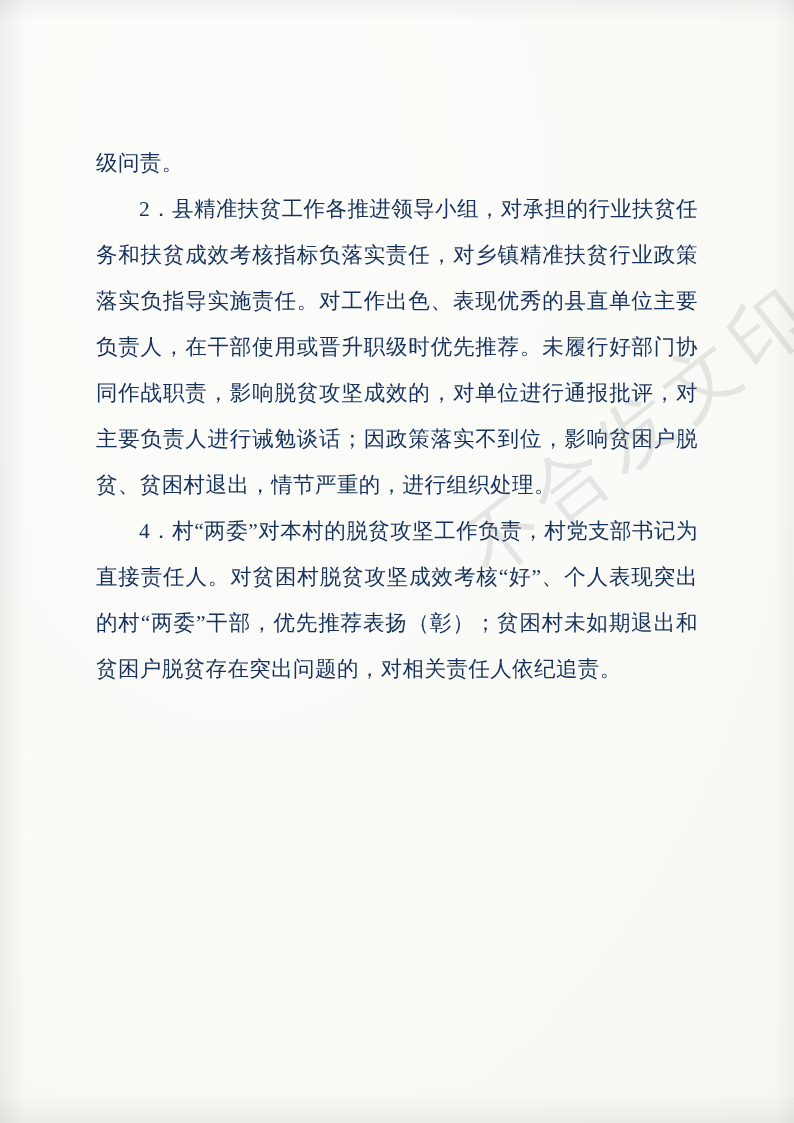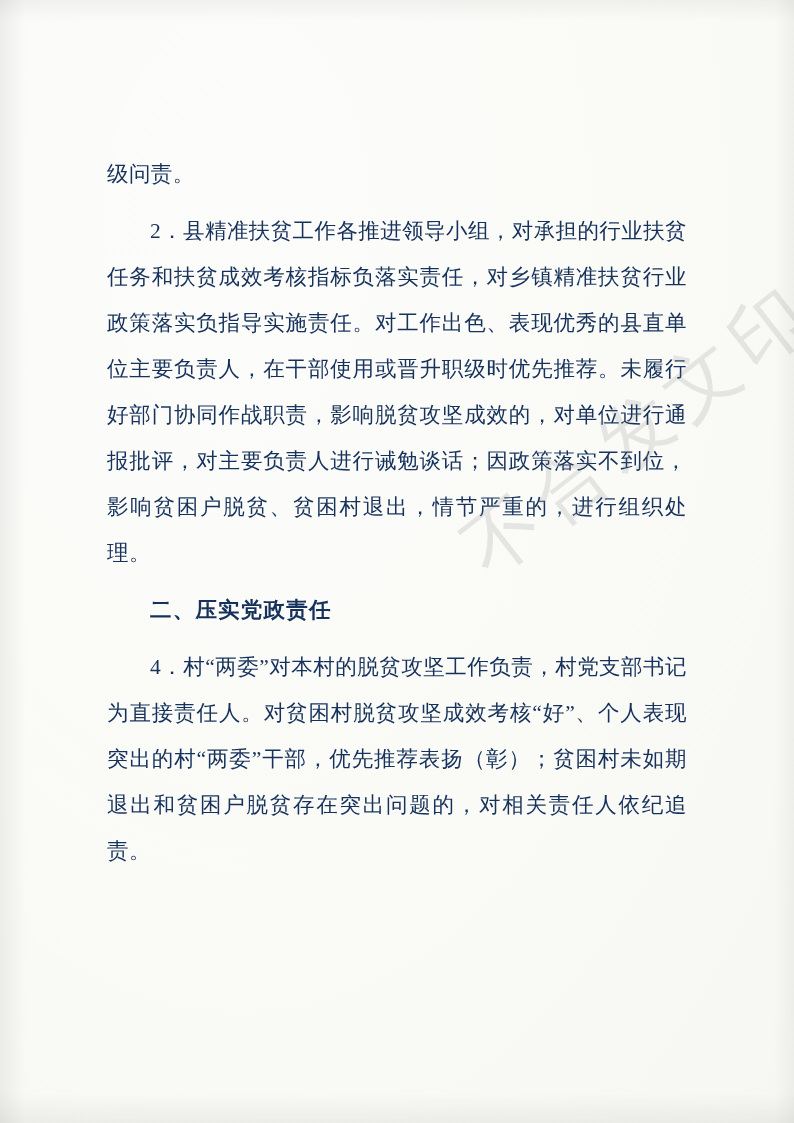--- a/index.html
+++ b/index.html
@@ -36,21 +36,21 @@
     box-sizing: border-box;
     z-index: 2;
   }
   .para {
     font-size: 21.5px;
     line-height: 46px;
     color: #16325c;
     text-align: justify;
     text-justify: inter-ideograph;
     letter-spacing: 0.4px;
-    margin: 11px;
+    margin: 0;
     font-family: "Liberation Serif", "DejaVu Serif", serif;
   }
   .para.indent {
     text-indent: 2em;
   }
   .para.heading {
     font-weight: bold;
     text-indent: 2em;
     letter-spacing: 1.2px;
   }
@@ -103,17 +103,16 @@
   <div class="edge-shadow edge-top"></div>
   <div class="edge-shadow edge-left"></div>
   <div class="edge-shadow edge-right"></div>
   <div class="edge-shadow edge-bottom"></div>
 
   <div class="watermark">不合发文印</div>
 
   <div class="content">
     <p class="para">级问责。</p>
     <p class="para indent">2．县精准扶贫工作各推进领导小组，对承担的行业扶贫任务和扶贫成效考核指标负落实责任，对乡镇精准扶贫行业政策落实负指导实施责任。对工作出色、表现优秀的县直单位主要负责人，在干部使用或晋升职级时优先推荐。未履行好部门协同作战职责，影响脱贫攻坚成效的，对单位进行通报批评，对主要负责人进行诫勉谈话；因政策落实不到位，影响贫困户脱贫、贫困村退出，情节严重的，进行组织处理。</p>
-    <p class="para heading">二、压实党政责任</p>
     <p class="para indent">4．村“两委”对本村的脱贫攻坚工作负责，村党支部书记为直接责任人。对贫困村脱贫攻坚成效考核“好”、个人表现突出的村“两委”干部，优先推荐表扬（彰）；贫困村未如期退出和贫困户脱贫存在突出问题的，对相关责任人依纪追责。</p>
   </div>
 
 </div>
 
 </body></html>

